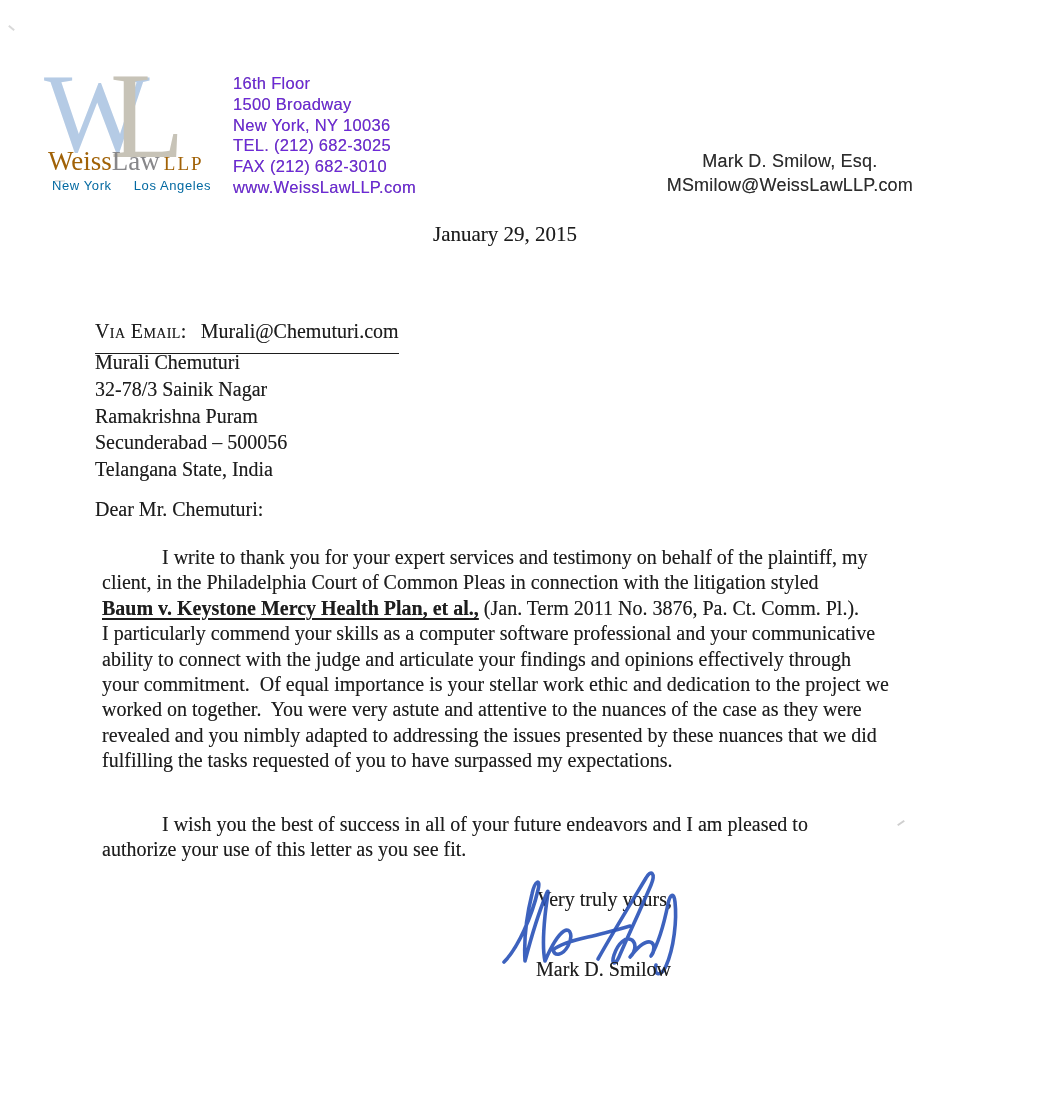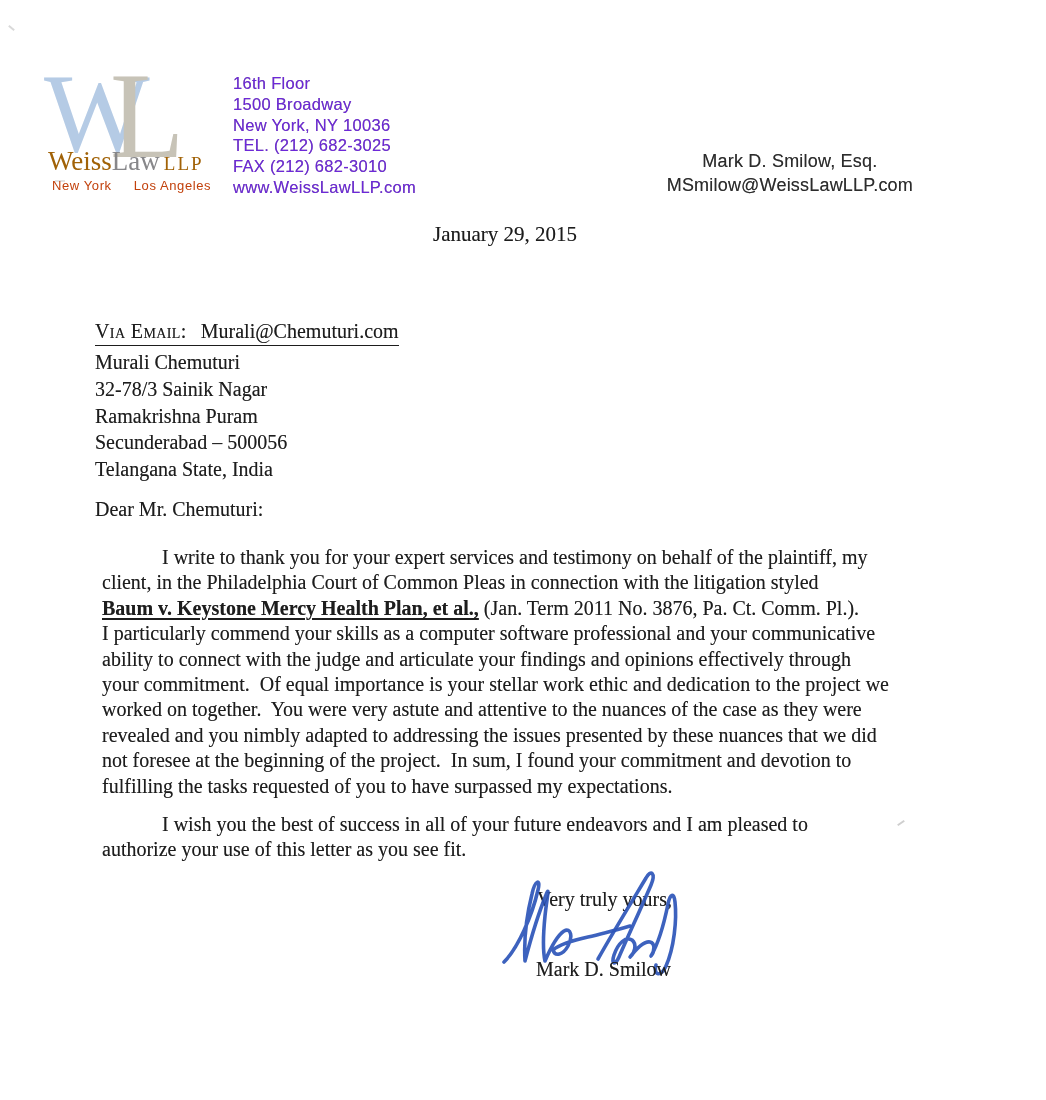--- a/index.html
+++ b/index.html
@@ -29,38 +29,38 @@
     position:absolute;left:2px;top:78px;white-space:nowrap;
     font-family:"Liberation Serif",serif;font-size:27px;line-height:1;
   }
   .firm-weiss{color:#a16207;}
   .firm-law{color:#87878a;}
   .firm-llp{color:#a16207;font-size:19px;letter-spacing:2px;margin-left:4px;}
   .offices{
     position:absolute;left:6px;top:108px;width:170px;
     display:flex;gap:22px;
     font-family:"Liberation Sans",sans-serif;font-size:13px;
-    color:#c2410c;letter-spacing:0.6px;white-space:nowrap;
+    color:#0369a1;letter-spacing:0.6px;white-space:nowrap;
   }
   .lh-address{
     position:absolute;left:233px;top:73px;
     font-family:"Liberation Sans",sans-serif;
     font-size:16.5px;line-height:20.8px;
     color:#6d28d9;letter-spacing:0.3px;
   }
   .lh-contact{
     position:absolute;right:133px;top:149px;text-align:center;
     font-family:"Liberation Sans",sans-serif;
     font-size:18px;line-height:24px;color:#2c2c2c;letter-spacing:0.2px;
   }
   
   .date{position:absolute;left:433px;top:222px;font-size:21px;}
   .via{
     position:absolute;left:95px;top:320px;font-size:20px;
-    border-bottom:1.6px solid #1d1d1d;padding-bottom:2px;white-space:pre;
+    border-bottom:1.6px solid #1d1d1d;padding-bottom:10px;white-space:pre;
   }
   .via-label{font-variant:small-caps;letter-spacing:0.4px;}
   .via-email{margin-left:14px;}
   .recipient{position:absolute;left:95px;top:349px;font-size:20px;line-height:26.8px;}
   .salutation{position:absolute;left:95px;top:498px;font-size:20px;}
   .para{position:absolute;left:102px;font-size:20px;line-height:25.4px;width:845px;}
   .p1{top:545px;}
   .p2{top:812px;}
   .line{white-space:pre;}
   .indent{padding-left:60px;}
@@ -127,21 +127,20 @@
 
   <div class="para p1 soft">
     <div class="line indent">I write to thank you for your expert services and testimony on behalf of the plaintiff, my</div>
     <div class="line">client, in the Philadelphia Court of Common Pleas in connection with the litigation styled</div>
     <div class="line"><span class="uline">Baum v. Keystone Mercy Health Plan, et al.,</span><span> (Jan. Term 2011 No. 3876, Pa. Ct. Comm. Pl.).</span></div>
     <div class="line">I particularly commend your skills as a computer software professional and your communicative</div>
     <div class="line">ability to connect with the judge and articulate your findings and opinions effectively through</div>
     <div class="line">your commitment.  Of equal importance is your stellar work ethic and dedication to the project we</div>
     <div class="line">worked on together.  You were very astute and attentive to the nuances of the case as they were</div>
     <div class="line">revealed and you nimbly adapted to addressing the issues presented by these nuances that we did</div>
-    <div class="line">not foresee at the beginning of the project.  In sum, I found your commitment and devotion to</div>
     <div class="line">fulfilling the tasks requested of you to have surpassed my expectations.</div>
   </div>
 
   <div class="para p2 soft">
     <div class="line indent">I wish you the best of success in all of your future endeavors and I am pleased to</div>
     <div class="line">authorize your use of this letter as you see fit.</div>
   </div>
 
   <div class="closing soft">Very truly yours,</div>
 

